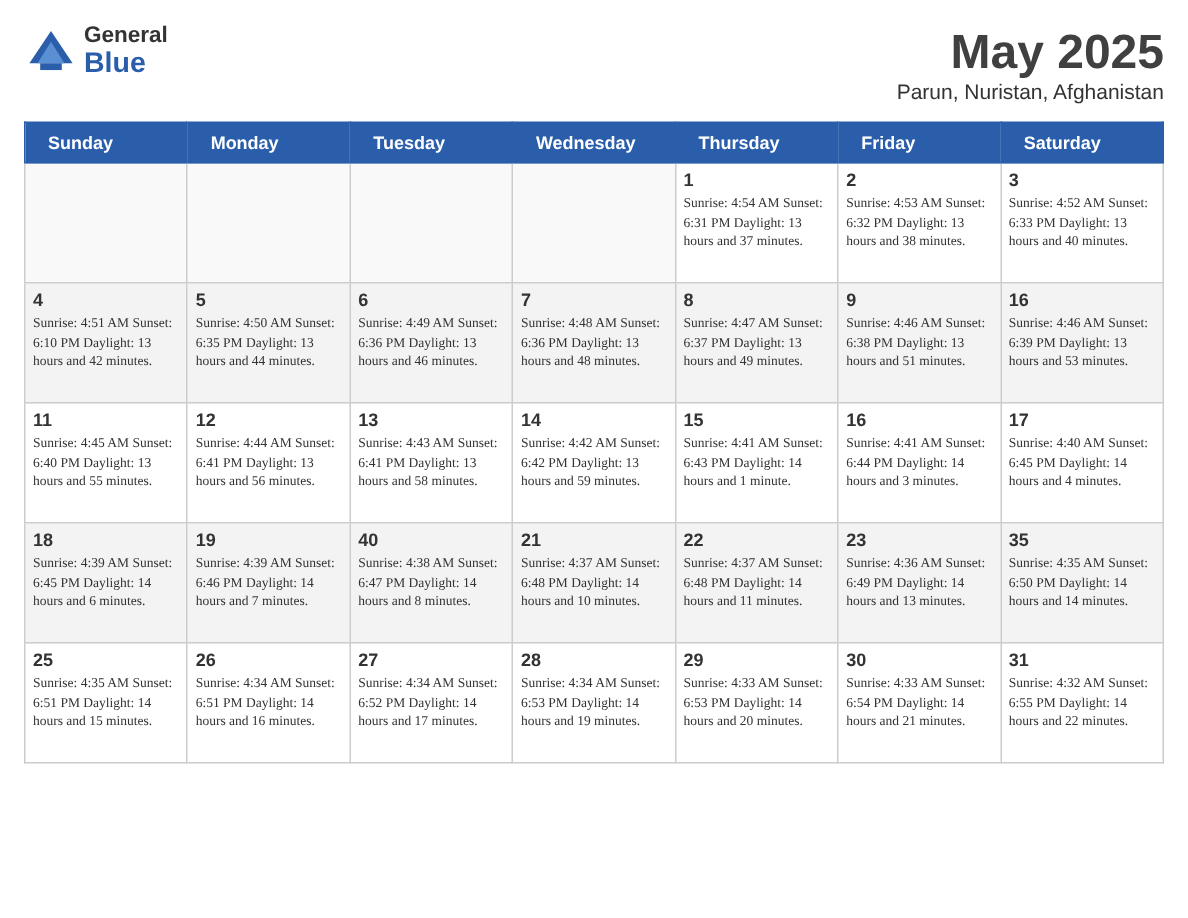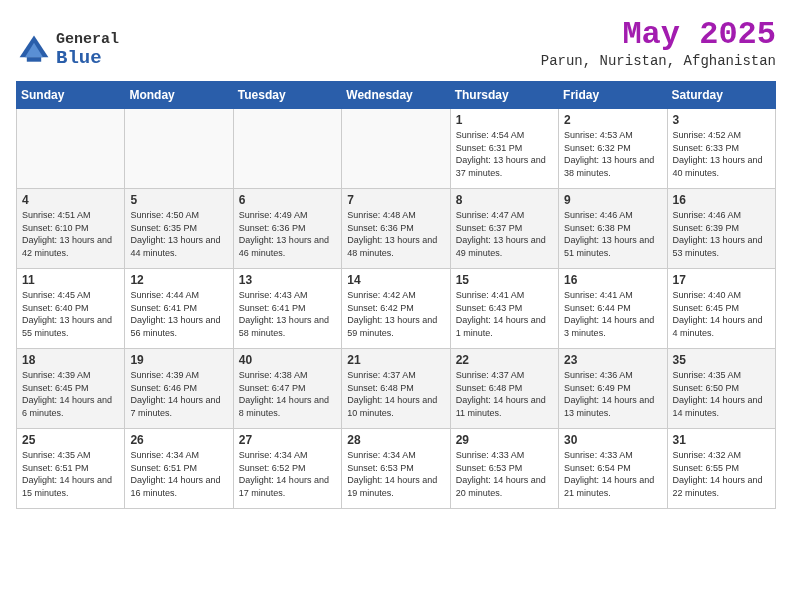--- a/index.html
+++ b/index.html
@@ -6,23 +6,22 @@
     body {
       font-family: Arial, sans-serif;
       background: #fff;
       width: 792px;
       min-height: 612px;
       padding: 16px;
     }
     .header {
       display: flex;
       justify-content: space-between;
-      align-items: flex-end;
+      align-items: flex-start;
       margin-bottom: 12px;
-      font-family: Liberation Mono, monospace;
     }
     .logo {
       display: flex;
       align-items: center;
       gap: 4px;
     }
     .logo-text {
       display: flex;
       flex-direction: column;
       line-height: 1.1;
@@ -40,36 +39,36 @@
     .logo-icon {
       width: 36px;
       height: 36px;
     }
     .title-block {
       text-align: right;
     }
     .main-title {
       font-size: 32px;
       font-weight: bold;
-      color: #a21caf;
+      color: #404040;
     }
     .subtitle {
       font-size: 14px;
       color: #333;
       padding-left: 20px;
     }
     table {
       width: 100%;
       border-collapse: collapse;
       table-layout: fixed;
     }
     th {
       background-color: #2a5eaa;
       color: #fff;
-      padding: 6px 4px;
+      padding: 6px 15px;
       font-size: 12px;
       font-weight: bold;
       text-align: left;
       border: 1px solid #2a5eaa;
     }
     td {
       border: 1px solid #ccc;
       vertical-align: top;
       padding: 4px 5px;
       font-size: 9.5px;
@@ -87,20 +86,21 @@
       font-size: 12px;
       font-weight: bold;
       color: #333;
       display: block;
       margin-bottom: 2px;
     }
     .day-detail {
       font-size: 9px;
       color: #333;
       line-height: 1.4;
+      font-family: Liberation Serif, serif;
     }
   </style>
 </head>
 <body>
 
 <div class="header">
   <div class="logo">
     <svg class="logo-icon" viewBox="0 0 40 40" xmlns="http://www.w3.org/2000/svg">
       <polygon points="20,4 36,28 4,28" fill="#2a5eaa"></polygon>
       <polygon points="20,12 30,28 10,28" fill="#5a8fd4"></polygon>

